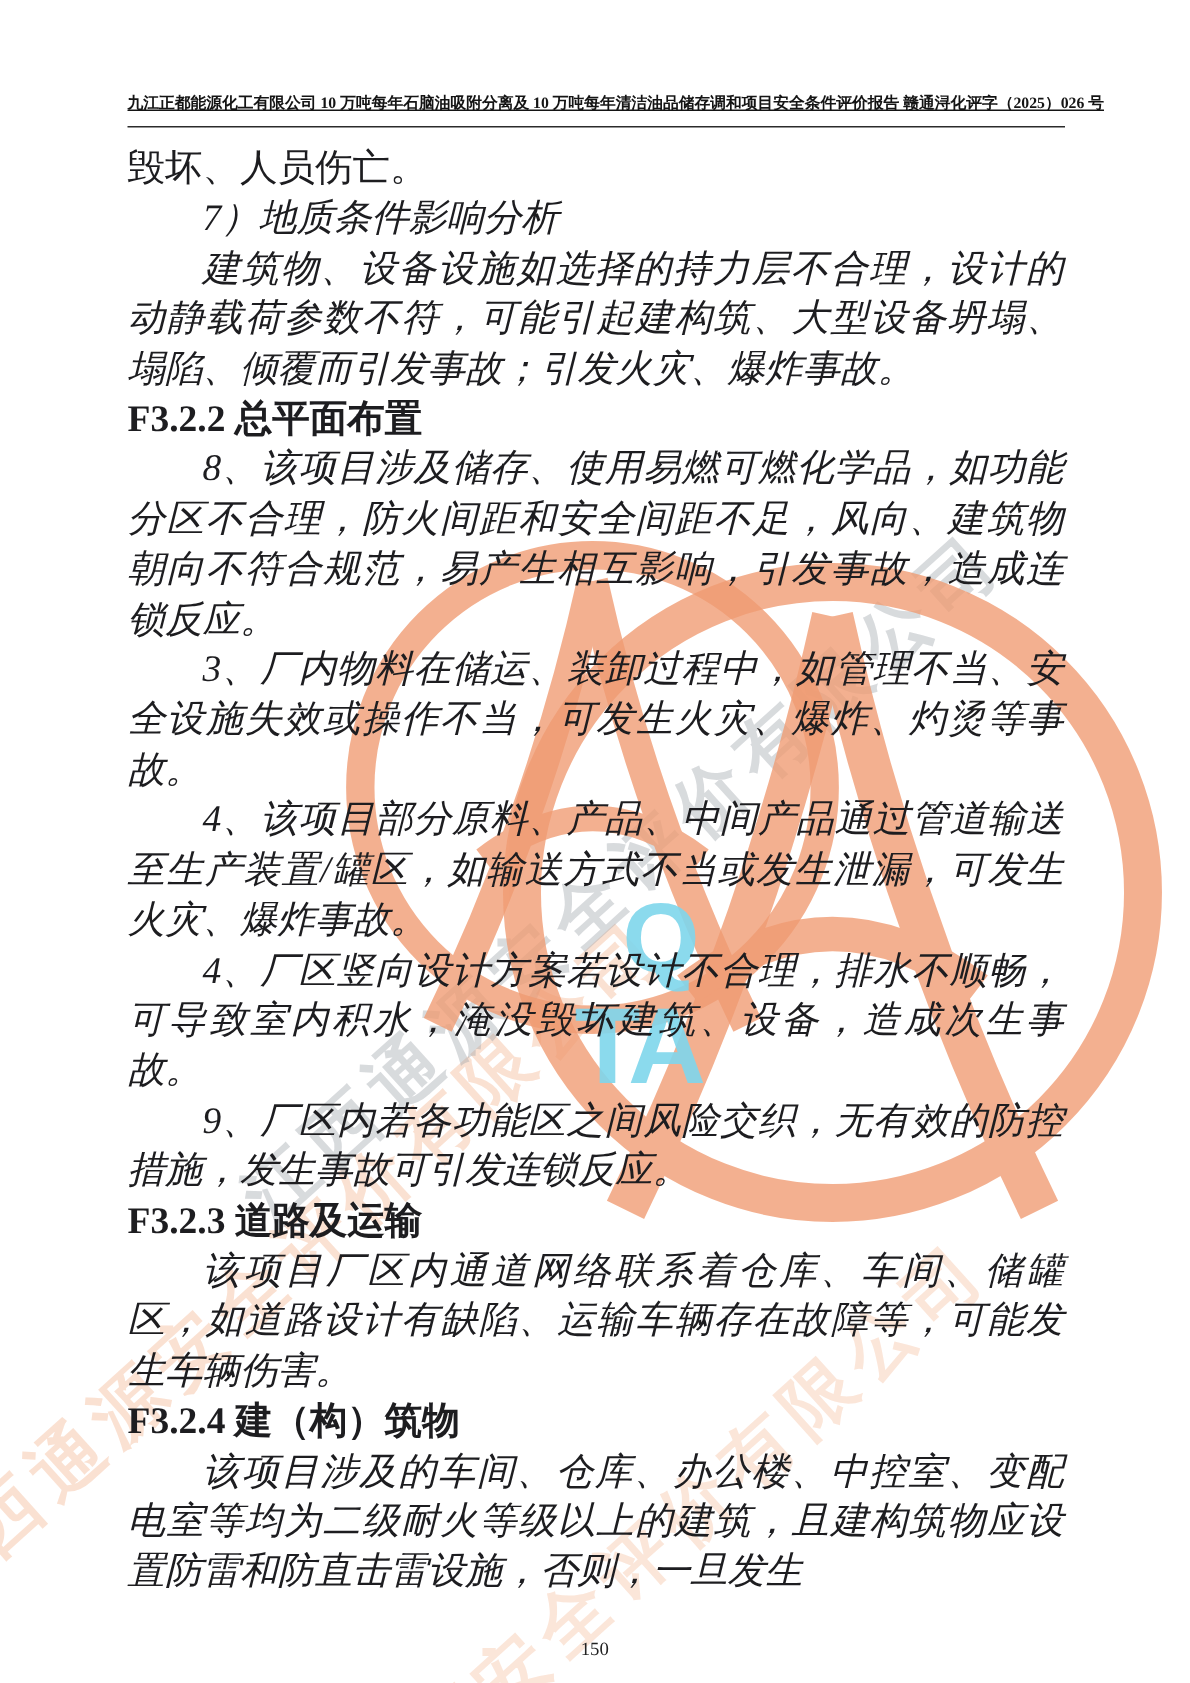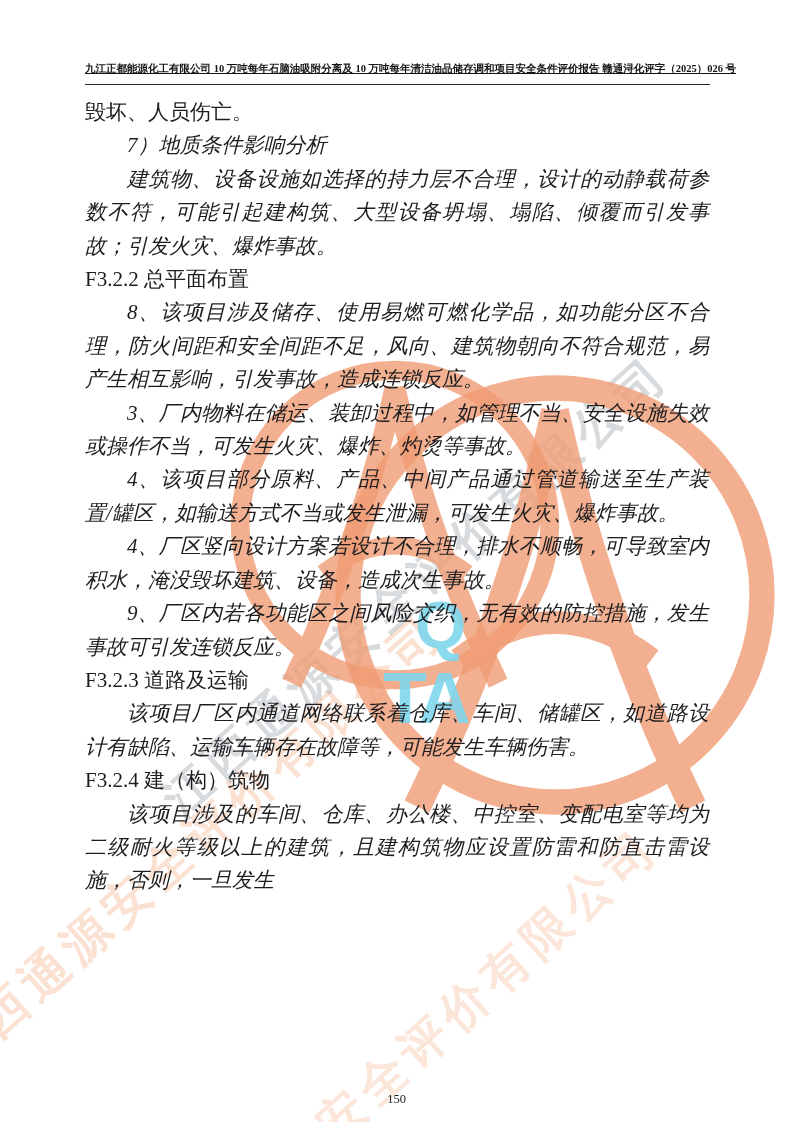--- a/index.html
+++ b/index.html
@@ -21,26 +21,26 @@
     text-decoration:underline;
   }
   .header-rule{
     position:absolute;left:85px;top:84px;width:625px;
     border-top:1.6px solid #2b2b2b;z-index:3;
   }
 
   
   .doc-body{
     position:absolute;left:85px;top:96px;width:624px;
-    font-size:21px;line-height:33.4px;text-align:justify;
+    font-size:25px;line-height:33.4px;text-align:justify;
     z-index:2;
   }
   .doc-body p{margin:0;}
   .doc-body p.indent{text-indent:2em;font-style:italic;}
-  .doc-body p.heading{font-weight:normal;text-indent:0;}
+  .doc-body p.heading{font-weight:bold;text-indent:0;}
 
   
   .doc-footer{
     position:absolute;left:0;top:1092px;width:100%;text-align:center;
     font-size:12.5px;color:#222;z-index:2;
   }
 
   
   .wm-layer{position:absolute;inset:0;z-index:1;pointer-events:none;}
   .wm-logo-svg{position:absolute;left:220px;top:330px;width:560px;height:560px;}

